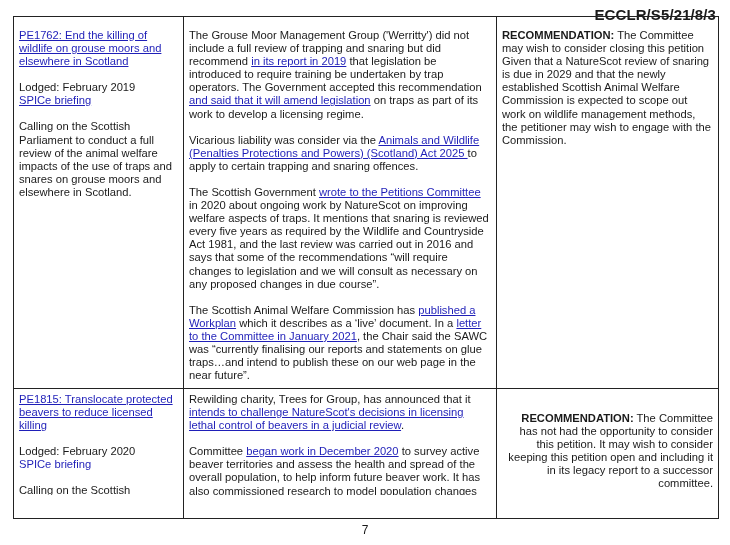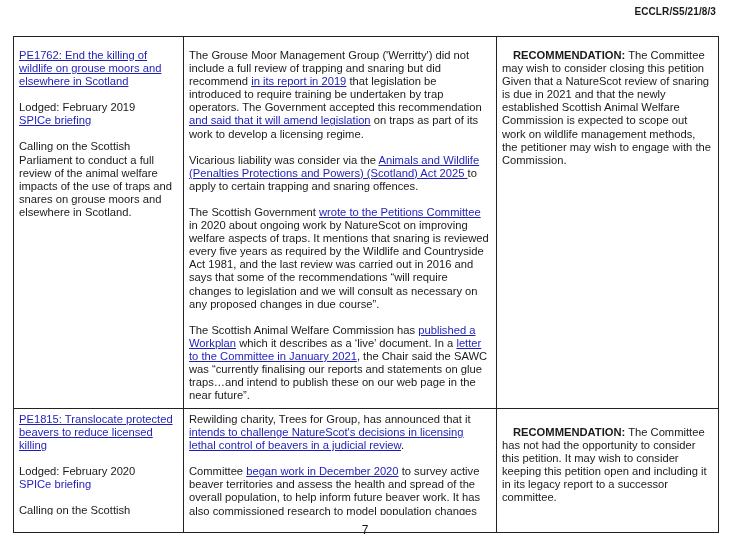--- a/index.html
+++ b/index.html
@@ -2,43 +2,43 @@
 <html><head>
   <meta charset="utf-8">
   <style>
     html, body { margin: 0; padding: 0; background: #ffffff; }
     body {
       width: 730px; height: 545px; position: relative; overflow: hidden;
       font-family: "Liberation Sans", sans-serif; color: #1a1a1a;
     }
     .doc-ref {
       position: absolute; top: 6px; right: 14px;
-      font-size: 10px; font-weight: bold; letter-spacing: 0.1px;
+      font-size: 15px; font-weight: bold; letter-spacing: 0.1px;
     }
     table.petitions {
-      position: absolute; left: 13px; top: 36px;
+      position: absolute; left: 13px; top: 16px;
       width: 705px; border-collapse: collapse; table-layout: fixed;
     }
     table.petitions td {
       border: 1.3px solid #222;
       vertical-align: top;
       font-size: 11.2px; line-height: 13.1px;
       padding: 12px 5px 4px 5px;
     }
     col.c1 { width: 170px; }
     col.c2 { width: 313px; }
     col.c3 { width: 222px; }
     tr.row1 td { height: 355px; }
     tr.row2 td { height: 102px; padding-top: 4px; overflow: hidden; }
-    tr.row2 td.c3cell { padding-top: 17px; }
+    tr.row2 td.c3cell { padding-top: 23px; text-align: right; }
     p { margin: 0 0 13px 0; }
     p.last { margin-bottom: 0; }
     a { color: #1f1fb8; text-decoration: underline; }
     a.plain { text-decoration: none; }
-    .bold { font-weight: bold; margin-left: 11px; }
+    .bold { font-weight: bold; }
     .pagenum {
       position: absolute; top: 523px; left: 0; width: 730px;
       text-align: center; font-size: 12px;
     }
     .clip { max-height: 102px; overflow: hidden; }
   </style>
 </head>
 <body>
 
 <div class="doc-ref">ECCLR/S5/21/8/3</div>
@@ -59,21 +59,21 @@
       </p>
       <p class="last">Calling on the Scottish Parliament to conduct a full review of the animal welfare impacts of the use of traps and snares on grouse moors and elsewhere in Scotland.</p>
     </td>
     <td>
       <p><span>The Grouse Moor Management Group ('Werritty') did not include a full review of trapping and snaring but did recommend </span><a href="#">in its report in 2019</a><span> that legislation be introduced to require training be undertaken by trap operators. The Government accepted this recommendation </span><a href="#">and said that it will amend legislation</a><span> on traps as part of its work to develop a licensing regime.</span></p>
       <p><span>Vicarious liability was consider via the </span><a href="#">Animals and Wildlife (Penalties Protections and Powers) (Scotland) Act 2025 </a><span>to apply to certain trapping and snaring offences.</span></p>
       <p><span>The Scottish Government </span><a href="#">wrote to the Petitions Committee</a><span> in 2020 about ongoing work by NatureScot on improving welfare aspects of traps. It mentions that snaring is reviewed every five years as required by the Wildlife and Countryside Act 1981, and the last review was carried out in 2016 and says that some of the recommendations “will require changes to legislation and we will consult as necessary on any proposed changes in due course”.</span></p>
       <p class="last"><span>The Scottish Animal Welfare Commission has </span><a href="#">published a Workplan</a><span> which it describes as a ‘live’ document. In a </span><a href="#">letter to the Committee in January 2021</a><span>, the Chair said the SAWC was “currently finalising our reports and statements on glue traps…and intend to publish these on our web page in the near future”.</span></p>
     </td>
     <td>
-      <p class="last"><span class="bold">RECOMMENDATION:</span><span> The Committee may wish to consider closing this petition Given that a NatureScot review of snaring is due in 2021 and that the newly established Scottish Animal Welfare Commission is expected to scope out work on wildlife management methods, the petitioner may wish to engage with the Commission.</span></p>
+      <p class="last"><span class="bold">RECOMMENDATION:</span><span> The Committee may wish to consider closing this petition Given that a NatureScot review of snaring is due in 2029 and that the newly established Scottish Animal Welfare Commission is expected to scope out work on wildlife management methods, the petitioner may wish to engage with the Commission.</span></p>
     </td>
   </tr>
   <tr class="row2">
     <td>
       <div class="clip">
         <p><a href="#">PE1815: Translocate protected beavers to reduce licensed killing</a></p>
         <p>
           <span>Lodged: February 2020</span><br>
           <a href="#" class="plain">SPICe briefing</a>
         </p>

